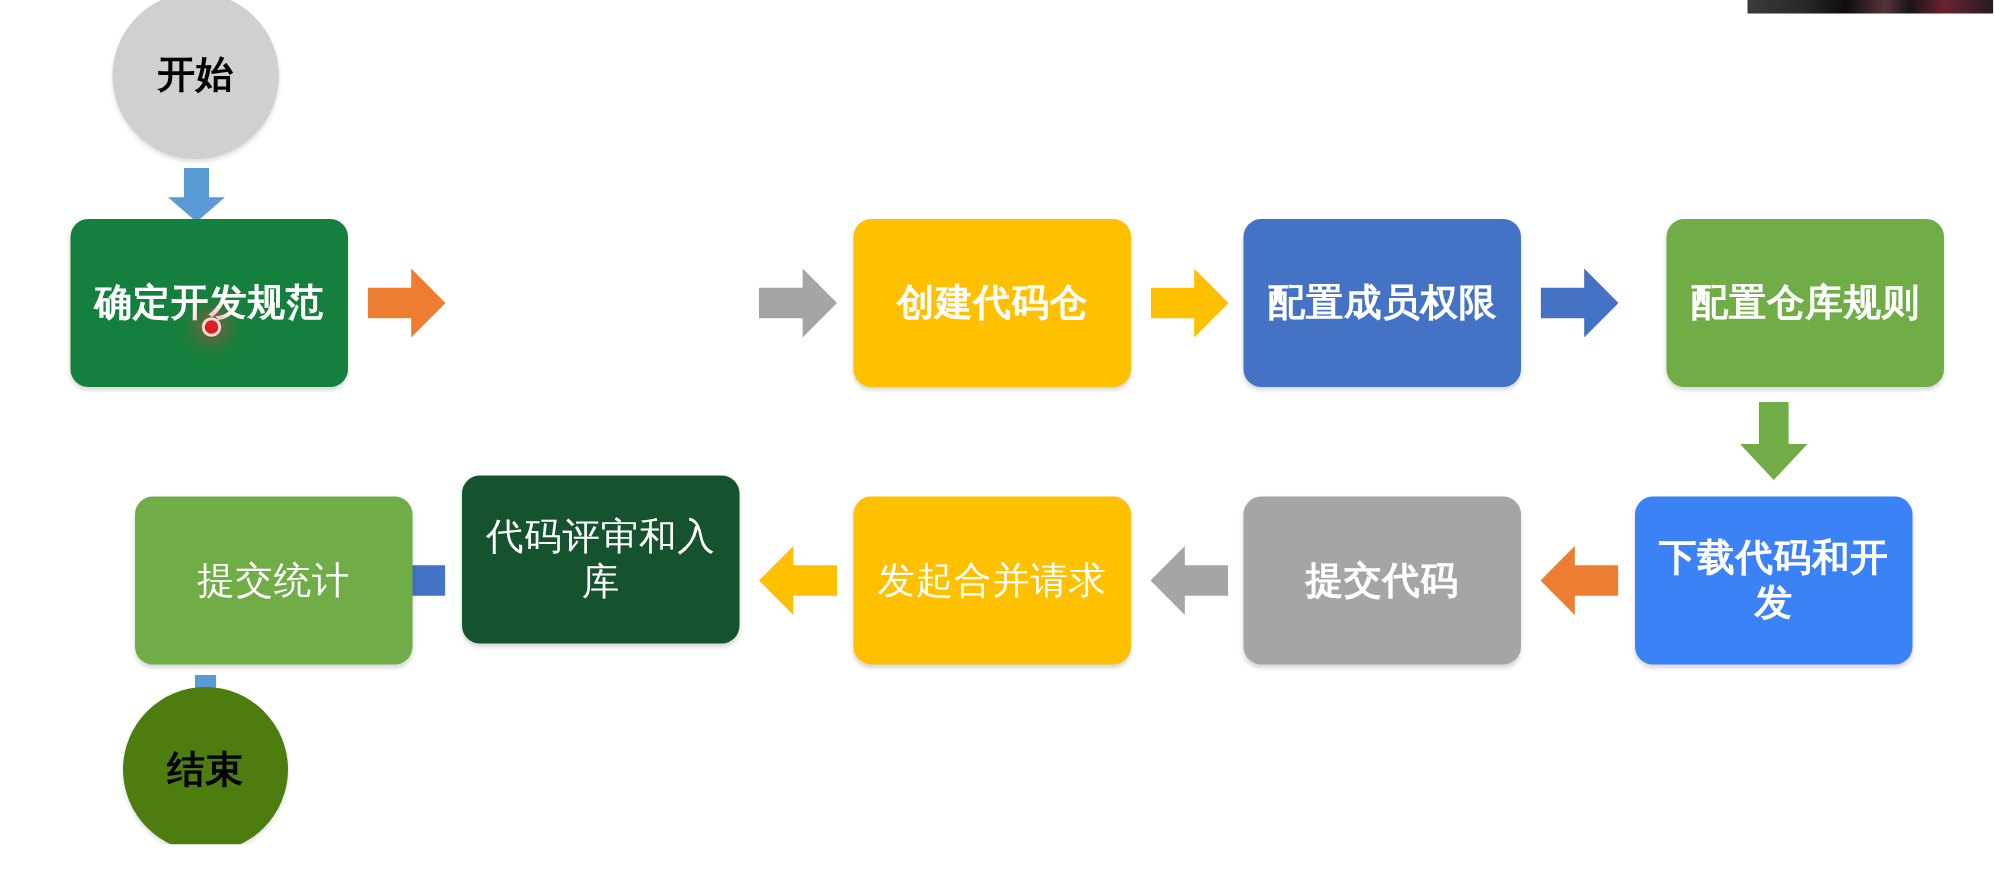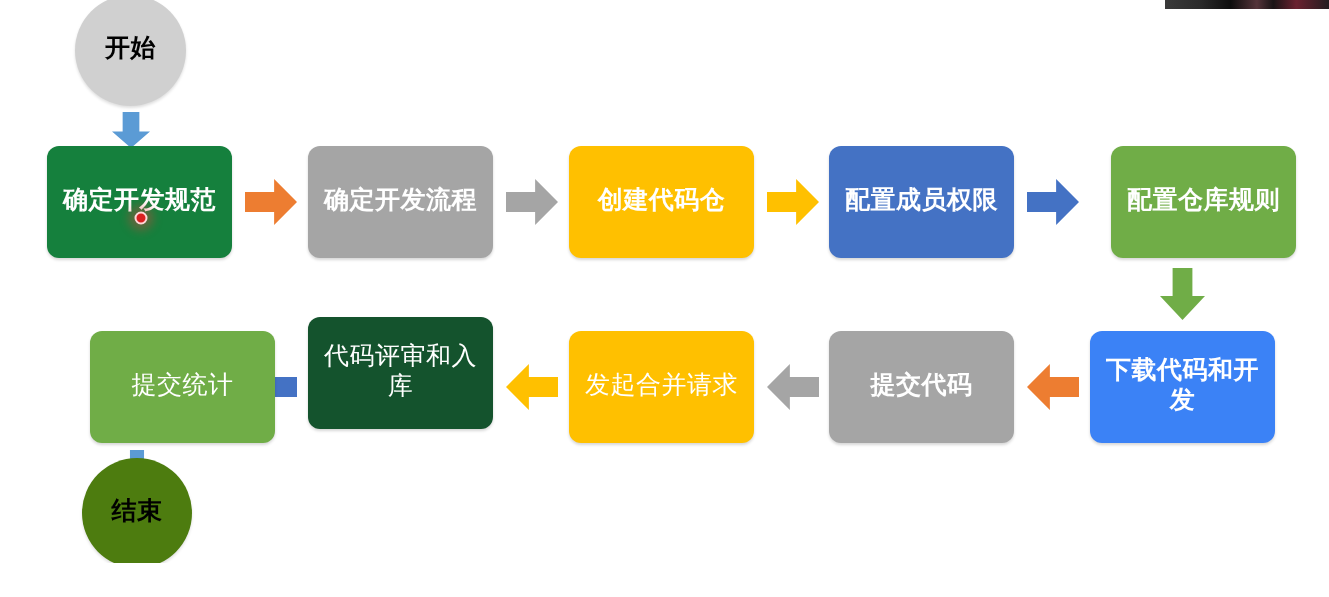--- a/index.html
+++ b/index.html
@@ -9,21 +9,20 @@
   }
   body {
     font-family: "Liberation Sans", "DejaVu Sans", sans-serif;
   }
   #canvas {
     position: relative;
     width: 1329px;
     height: 563px;
     background: #ffffff;
     overflow: hidden;
-    font-family: Liberation Mono, monospace;
   }
 
   
   .node {
     position: absolute;
     display: flex;
     align-items: center;
     justify-content: center;
     text-align: center;
     box-sizing: border-box;
@@ -92,23 +91,20 @@
   </div>
 
   <div class="arrow arrow-down" style="left:112px; top:112px; width:38px; height:36px; background:#5B9BD5;"></div>
 
   <div class="node box" style="left:47px; top:146px; width:185px; height:112px; background:#15803d;">
     <span class="bold">确定开发规范</span>
   </div>
 
   <div class="arrow arrow-right" style="left:245px; top:179px; width:52px; height:46px; background:#ED7D31;"></div>
 
-  <div class="node box" style="left:308px; top:146px; width:185px; height:112px; background:#A5A5A5;">
-    <span class="bold">确定开发流程</span>
-  </div>
 
   <div class="arrow arrow-right" style="left:506px; top:179px; width:52px; height:46px; background:#A5A5A5;"></div>
 
   <div class="node box" style="left:569px; top:146px; width:185px; height:112px; background:#FFC000;">
     <span class="bold">创建代码仓</span>
   </div>
 
   <div class="arrow arrow-right" style="left:767px; top:179px; width:52px; height:46px; background:#FFC000;"></div>
 
   <div class="node box" style="left:829px; top:146px; width:185px; height:112px; background:#4472C4;">

